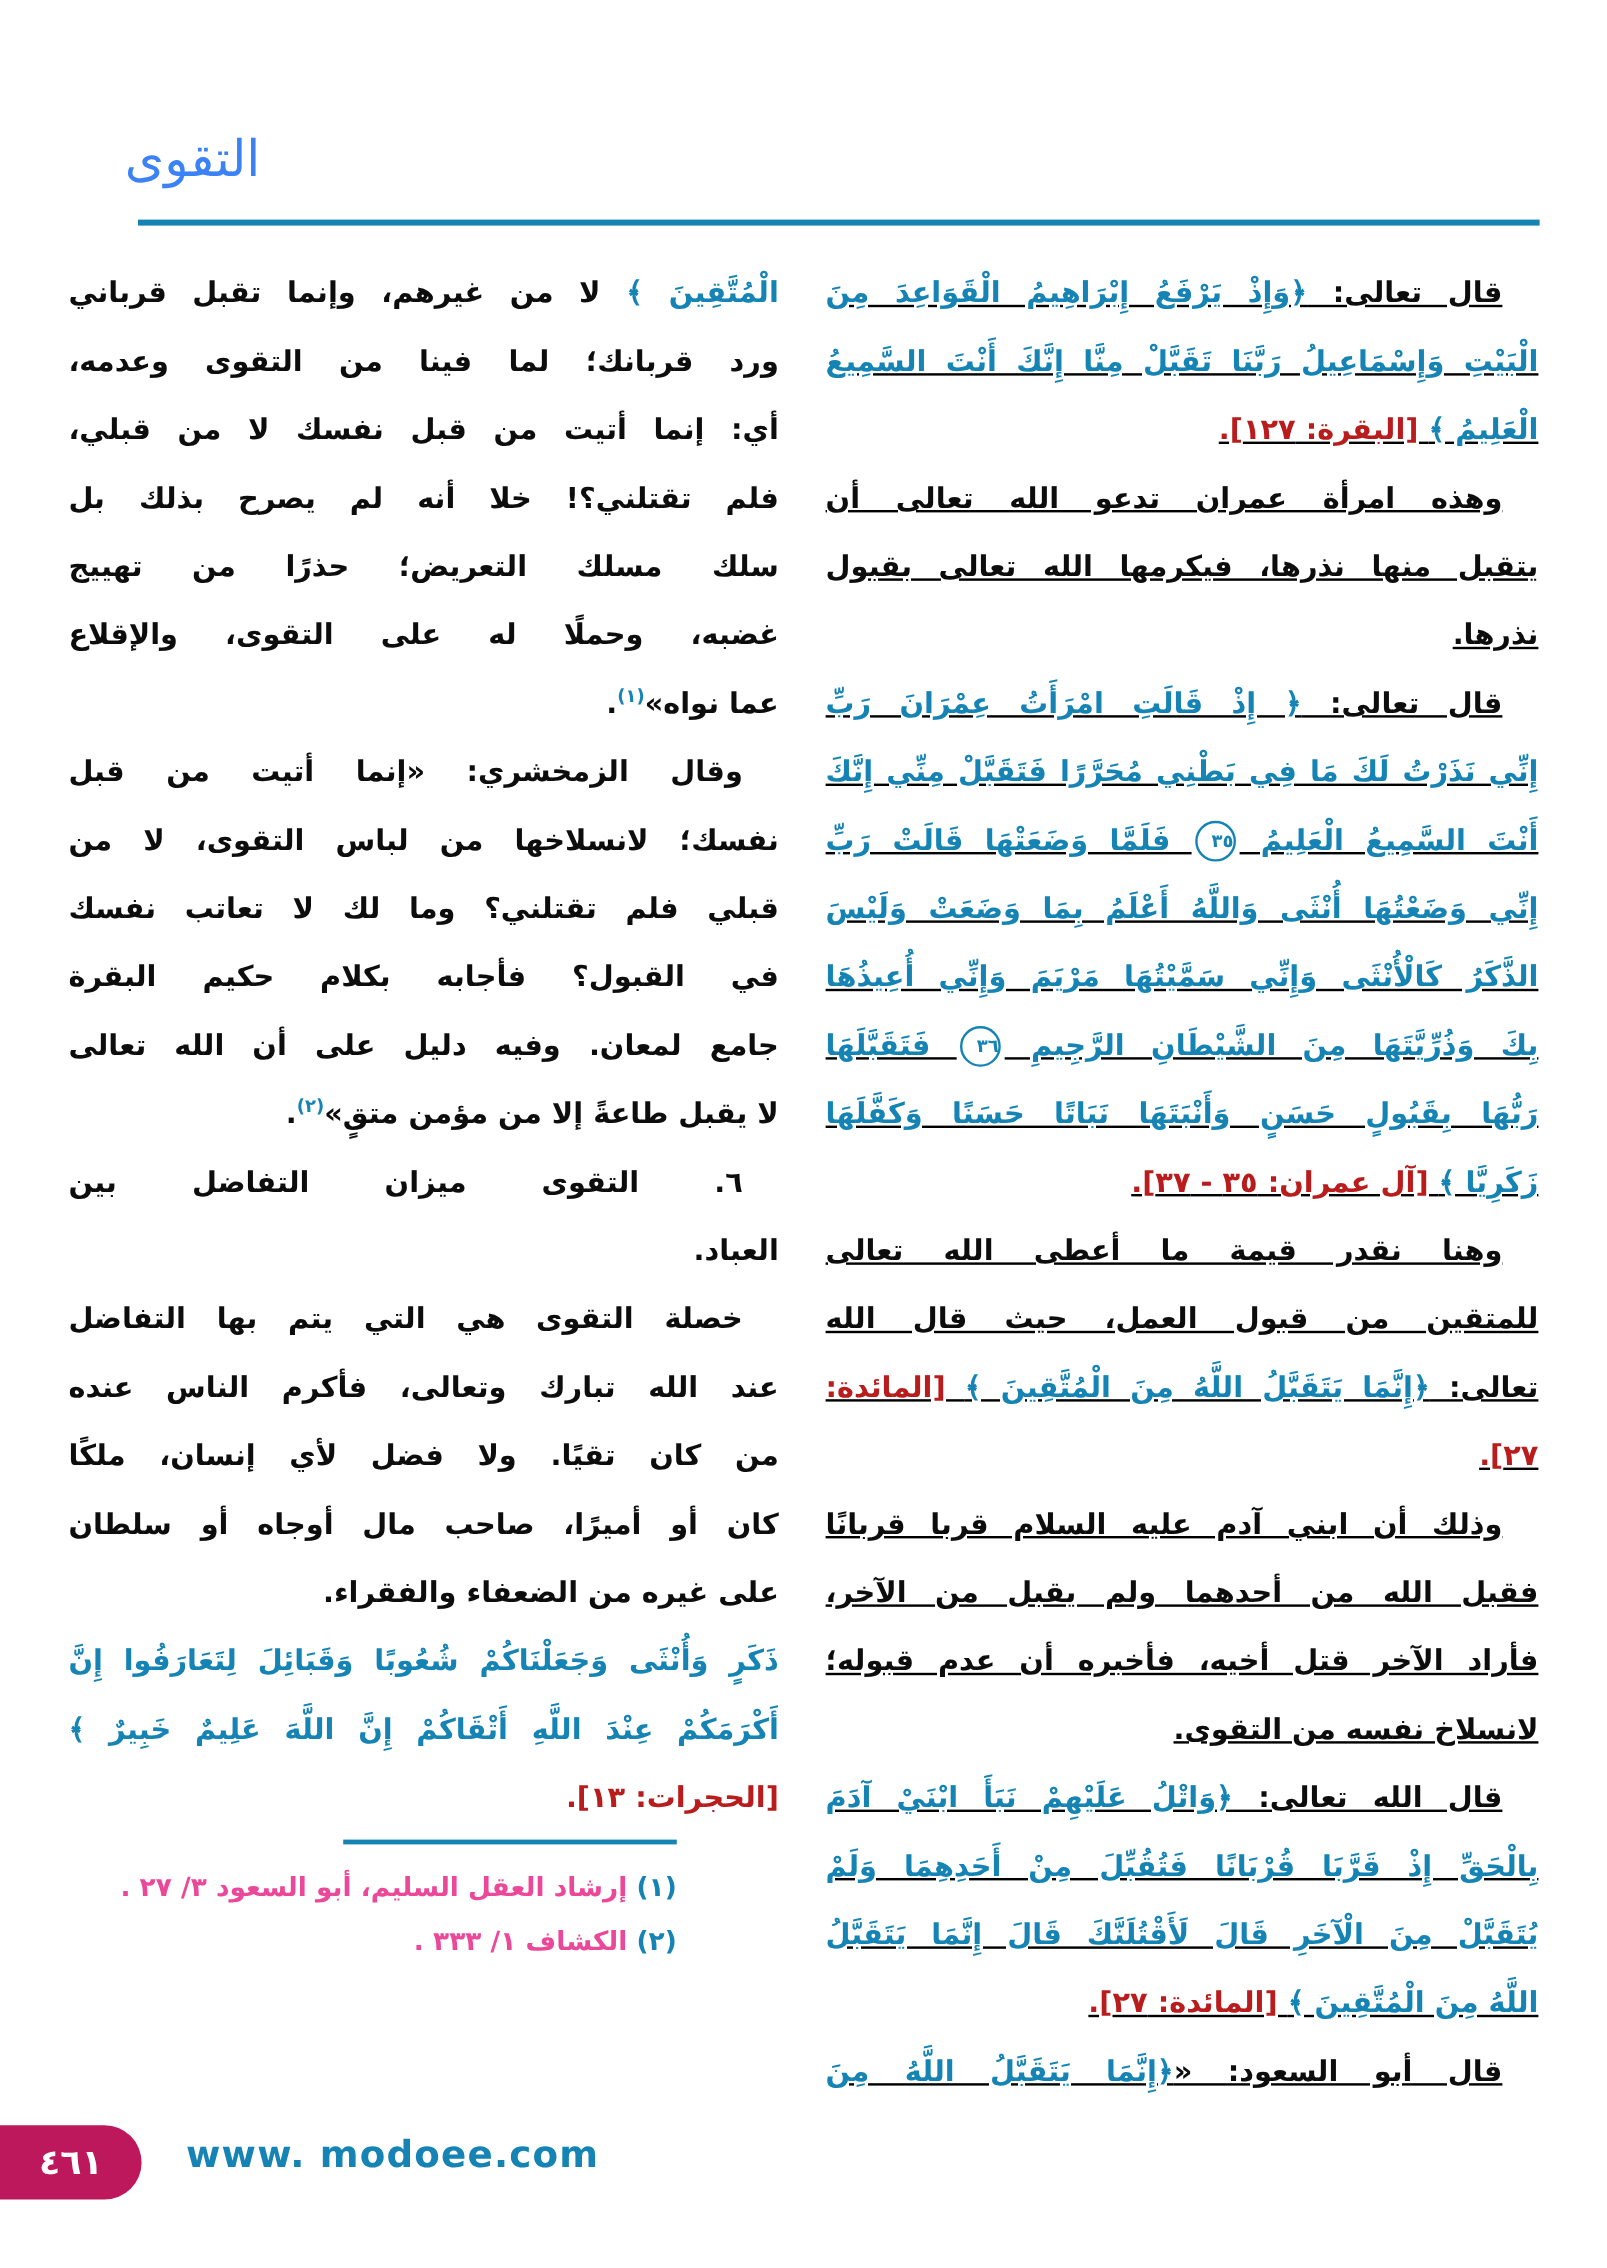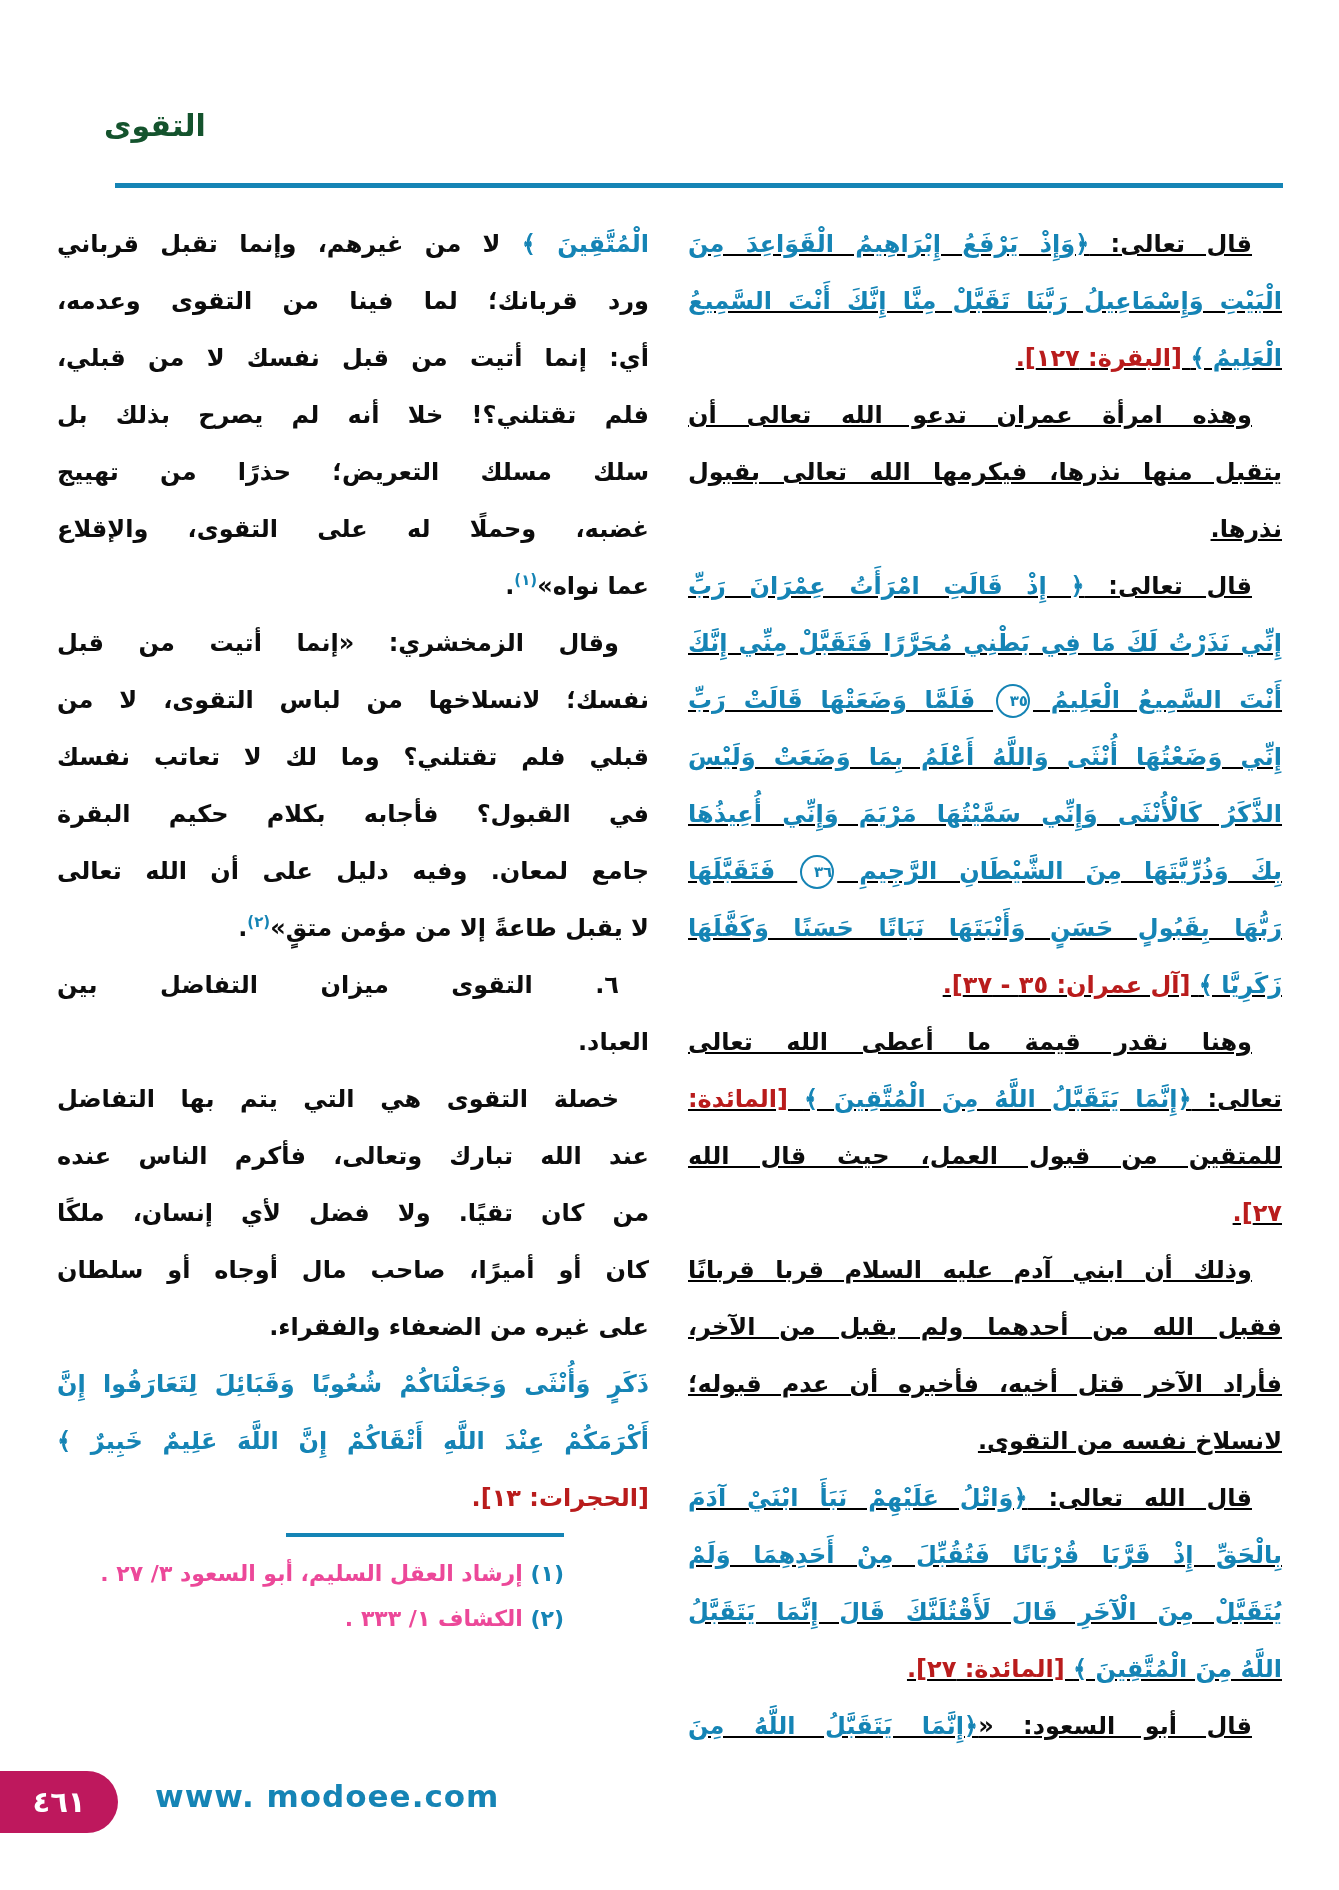--- a/index.html
+++ b/index.html
@@ -3,21 +3,21 @@
 <meta charset="utf-8">
 <style>
   html,body{margin:0;padding:0;}
   body{
     width:1339px;height:1890px;position:relative;background:#ffffff;
     font-family:"DejaVu Sans",sans-serif;overflow:hidden;
   }
   
   .header-title{
     position:absolute;top:108px;left:104px;
-    font-size:30px;font-weight:bold;color:#14532d;
+    font-size:42px;font-weight:normal;color:#3b82f6;
     direction:rtl;
   }
   .header-rule{
     position:absolute;top:183px;left:115px;width:1168px;height:5px;
     background:#1584b5;
   }
   
   .col{
     position:absolute;top:216px;direction:rtl;
   }
@@ -84,22 +84,22 @@
       <div class="line"><span class="seg-k">نذرها.</span></div>
       <div class="line j ind"><span class="seg-k">قال تعالى: </span><span class="seg-q">﴿ إِذْ قَالَتِ امْرَأَتُ عِمْرَانَ رَبِّ</span></div>
       <div class="line j"><span class="seg-q">إِنِّي نَذَرْتُ لَكَ مَا فِي بَطْنِي مُحَرَّرًا فَتَقَبَّلْ مِنِّي إِنَّكَ</span></div>
       <div class="line j"><span class="seg-q">أَنْتَ السَّمِيعُ الْعَلِيمُ </span><span class="ayah">٣٥</span><span class="seg-q"> فَلَمَّا وَضَعَتْهَا قَالَتْ رَبِّ</span></div>
       <div class="line j"><span class="seg-q">إِنِّي وَضَعْتُهَا أُنْثَى وَاللَّهُ أَعْلَمُ بِمَا وَضَعَتْ وَلَيْسَ</span></div>
       <div class="line j"><span class="seg-q">الذَّكَرُ كَالْأُنْثَى وَإِنِّي سَمَّيْتُهَا مَرْيَمَ وَإِنِّي أُعِيذُهَا</span></div>
       <div class="line j"><span class="seg-q">بِكَ وَذُرِّيَّتَهَا مِنَ الشَّيْطَانِ الرَّجِيمِ </span><span class="ayah">٣٦</span><span class="seg-q"> فَتَقَبَّلَهَا</span></div>
       <div class="line j"><span class="seg-q">رَبُّهَا بِقَبُولٍ حَسَنٍ وَأَنْبَتَهَا نَبَاتًا حَسَنًا وَكَفَّلَهَا</span></div>
       <div class="line"><span class="seg-q">زَكَرِيَّا ﴾</span><span class="seg-r"> [آل عمران: ٣٥ - ٣٧].</span></div>
       <div class="line j ind"><span class="seg-k">وهنا نقدر قيمة ما أعطى الله تعالى</span></div>
+      <div class="line j"><span class="seg-k">للمتقين من قبول العمل، حيث قال الله</span></div>
       <div class="line j"><span class="seg-k">تعالى: </span><span class="seg-q">﴿إِنَّمَا يَتَقَبَّلُ اللَّهُ مِنَ الْمُتَّقِينَ ﴾</span><span class="seg-r"> [المائدة:</span></div>
-      <div class="line j"><span class="seg-k">للمتقين من قبول العمل، حيث قال الله</span></div>
       <div class="line"><span class="seg-r">٢٧].</span></div>
       <div class="line j ind"><span class="seg-k">وذلك أن ابني آدم عليه السلام قربا قربانًا</span></div>
       <div class="line j"><span class="seg-k">فقبل الله من أحدهما ولم يقبل من الآخر،</span></div>
       <div class="line j"><span class="seg-k">فأراد الآخر قتل أخيه، فأخبره أن عدم قبوله؛</span></div>
       <div class="line"><span class="seg-k">لانسلاخ نفسه من التقوى.</span></div>
       <div class="line j ind"><span class="seg-k">قال الله تعالى: </span><span class="seg-q">﴿وَاتْلُ عَلَيْهِمْ نَبَأَ ابْنَيْ آدَمَ</span></div>
       <div class="line j"><span class="seg-q">بِالْحَقِّ إِذْ قَرَّبَا قُرْبَانًا فَتُقُبِّلَ مِنْ أَحَدِهِمَا وَلَمْ</span></div>
       <div class="line j"><span class="seg-q">يُتَقَبَّلْ مِنَ الْآخَرِ قَالَ لَأَقْتُلَنَّكَ قَالَ إِنَّمَا يَتَقَبَّلُ</span></div>
       <div class="line"><span class="seg-q">اللَّهُ مِنَ الْمُتَّقِينَ ﴾</span><span class="seg-r"> [المائدة: ٢٧].</span></div>
       <div class="line j ind"><span class="seg-k">قال أبو السعود: «</span><span class="seg-q">﴿إِنَّمَا يَتَقَبَّلُ اللَّهُ مِنَ</span></div>

